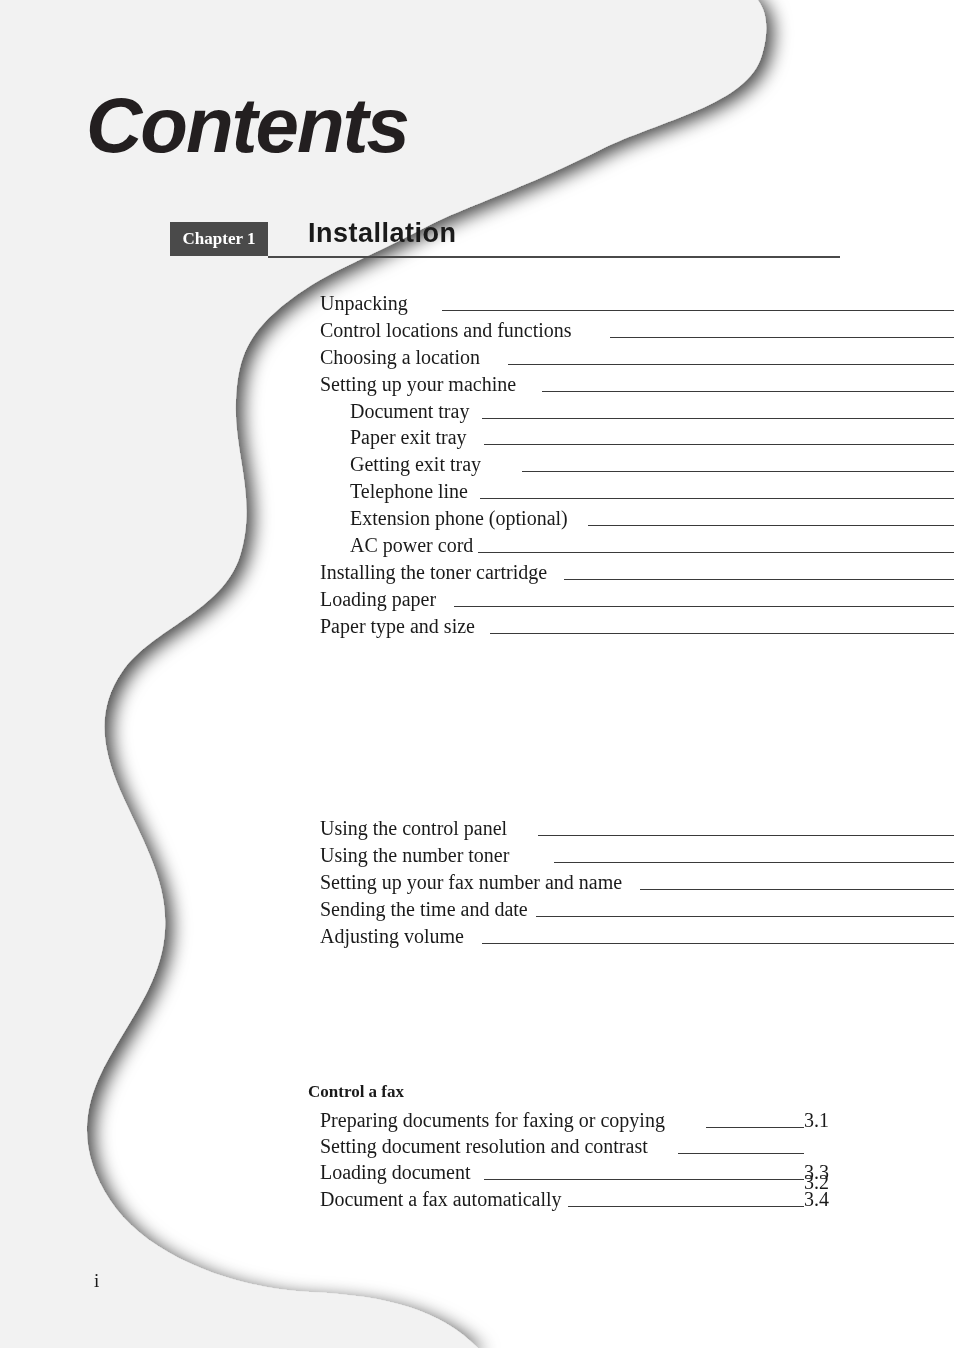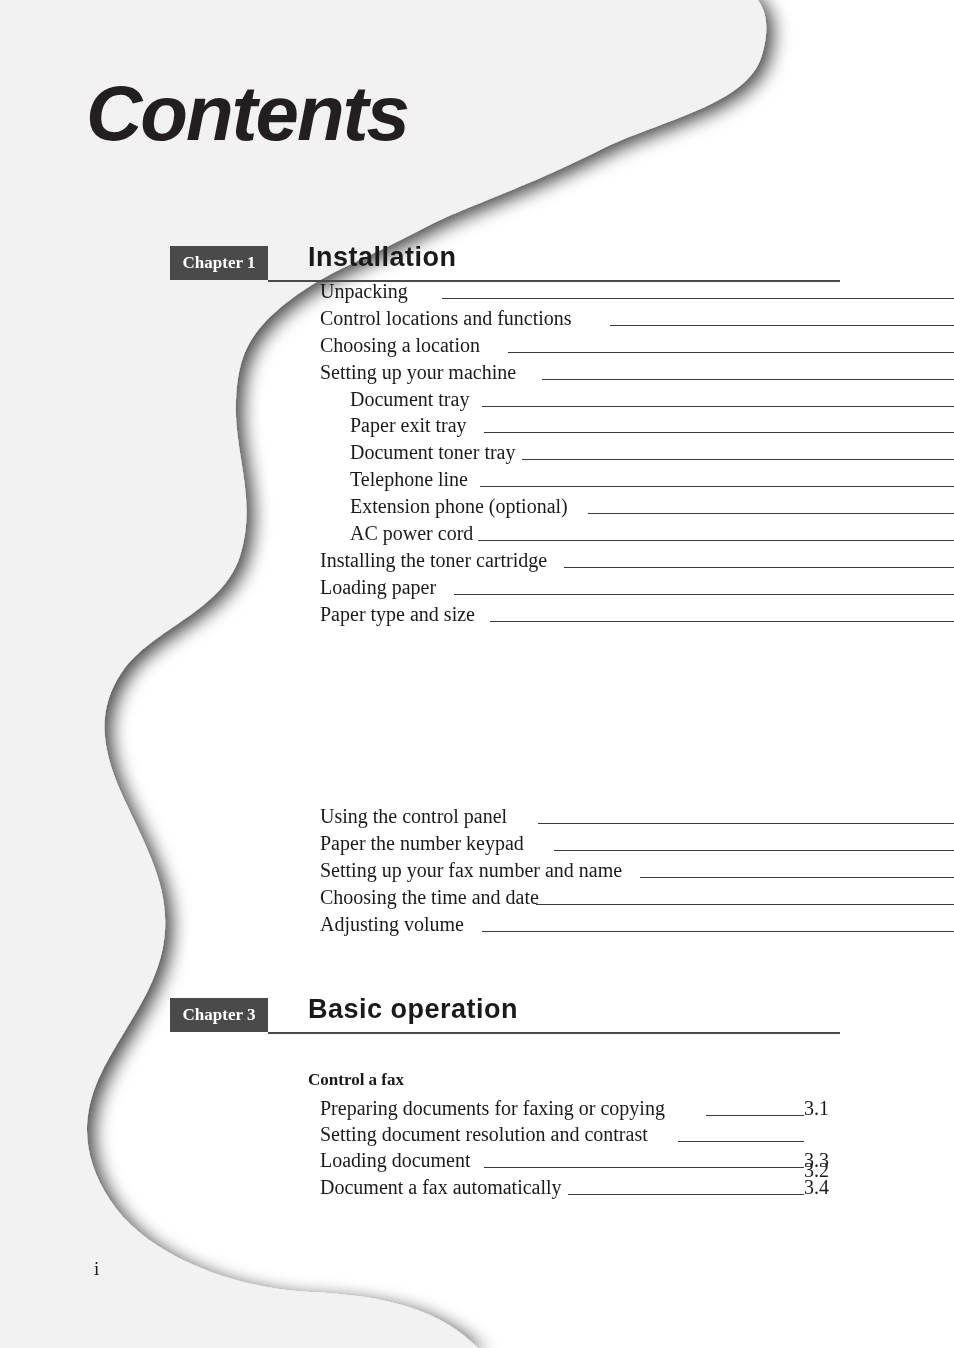--- a/index.html
+++ b/index.html
@@ -20,21 +20,21 @@
   #curl-layer {
     position: absolute;
     left: 0; top: 0;
     width: 954px; height: 1348px;
     pointer-events: none;
   }
 
   
   #content {
     position: absolute;
-    left: 0; top: 0;
+    left: 0; top: 12px;
     width: 954px; height: 1316px;
   }
 
   .doc-title {
     position: absolute;
     left: 86px;
     top: 74px;
     font-family: "Liberation Sans", "DejaVu Sans", sans-serif;
     font-weight: bold;
     font-style: italic;
@@ -162,21 +162,21 @@
              C 80,1122 84,1160 110,1200
              C 145,1254 230,1288 310,1292
              C 390,1296 440,1310 478,1348
              L 0,1348 Z"></path>
   </svg>
 
   <div id="content">
 
     <div class="doc-title">Contents</div>
 
-    <div class="chapter-block" style="top:210px;margin-top:36px;">
+    <div class="chapter-block" style="top:210px;">
       <div class="chapter-head">
         <div class="chapter-badge">Chapter 1</div>
         <div class="chapter-title">Installation</div>
         <div class="chapter-rule"></div>
       </div>
     </div>
 
     <div class="toc-list">
       <div class="toc-entry" style="left:320px; top:280px;">
         <span class="label">Unpacking</span>
@@ -203,21 +203,21 @@
         <span class="label">Document tray</span>
         <span class="leader" style="left:132px; width:632px;"></span>
 
       </div>
       <div class="toc-entry" style="left:350px; top:414px;">
         <span class="label">Paper exit tray</span>
         <span class="leader" style="left:134px; width:630px;"></span>
 
       </div>
       <div class="toc-entry" style="left:350px; top:441px;">
-        <span class="label">Document toner tray</span>
+        <span class="label">Getting exit tray</span>
         <span class="leader" style="left:172px; width:592px;"></span>
 
       </div>
       <div class="toc-entry" style="left:350px; top:468px;">
         <span class="label">Telephone line</span>
         <span class="leader" style="left:130px; width:634px;"></span>
 
       </div>
       <div class="toc-entry" style="left:350px; top:495px;">
         <span class="label">Extension phone (optional)</span>
@@ -248,48 +248,41 @@
     </div>
 
 
     <div class="toc-list">
       <div class="toc-entry" style="left:320px; top:805px;">
         <span class="label">Using the control panel</span>
         <span class="leader" style="left:218px; width:576px;"></span>
 
       </div>
       <div class="toc-entry" style="left:320px; top:832px;">
-        <span class="label">Paper the number keypad</span>
+        <span class="label">Using the number toner</span>
         <span class="leader" style="left:234px; width:564px;"></span>
 
       </div>
       <div class="toc-entry" style="left:320px; top:859px;">
         <span class="label">Setting up your fax number and name</span>
         <span class="leader" style="left:320px; width:478px;"></span>
 
       </div>
       <div class="toc-entry" style="left:320px; top:886px;">
-        <span class="label">Choosing the time and date</span>
+        <span class="label">Sending the time and date</span>
         <span class="leader" style="left:216px; width:582px;"></span>
 
       </div>
       <div class="toc-entry" style="left:320px; top:913px;">
         <span class="label">Adjusting volume</span>
         <span class="leader" style="left:162px; width:636px;"></span>
 
       </div>
     </div>
 
-    <div class="chapter-block" style="top:998px;">
-      <div class="chapter-head">
-        <div class="chapter-badge">Chapter 3</div>
-        <div class="chapter-title">Basic operation</div>
-        <div class="chapter-rule"></div>
-      </div>
-    </div>
 
     <div class="toc-list">
       <div class="section-label" style="left:308px; top:1070px;">Control a fax</div>
 
       <div class="toc-entry" style="left:320px; top:1097px;">
         <span class="label">Preparing documents for faxing or copying</span>
         <span class="leader" style="left:386px; width:98px;"></span>
         <span class="pageno" style="left:484px;">3.1</span>
       </div>
       <div class="toc-entry" style="left:320px; top:1123px;">

